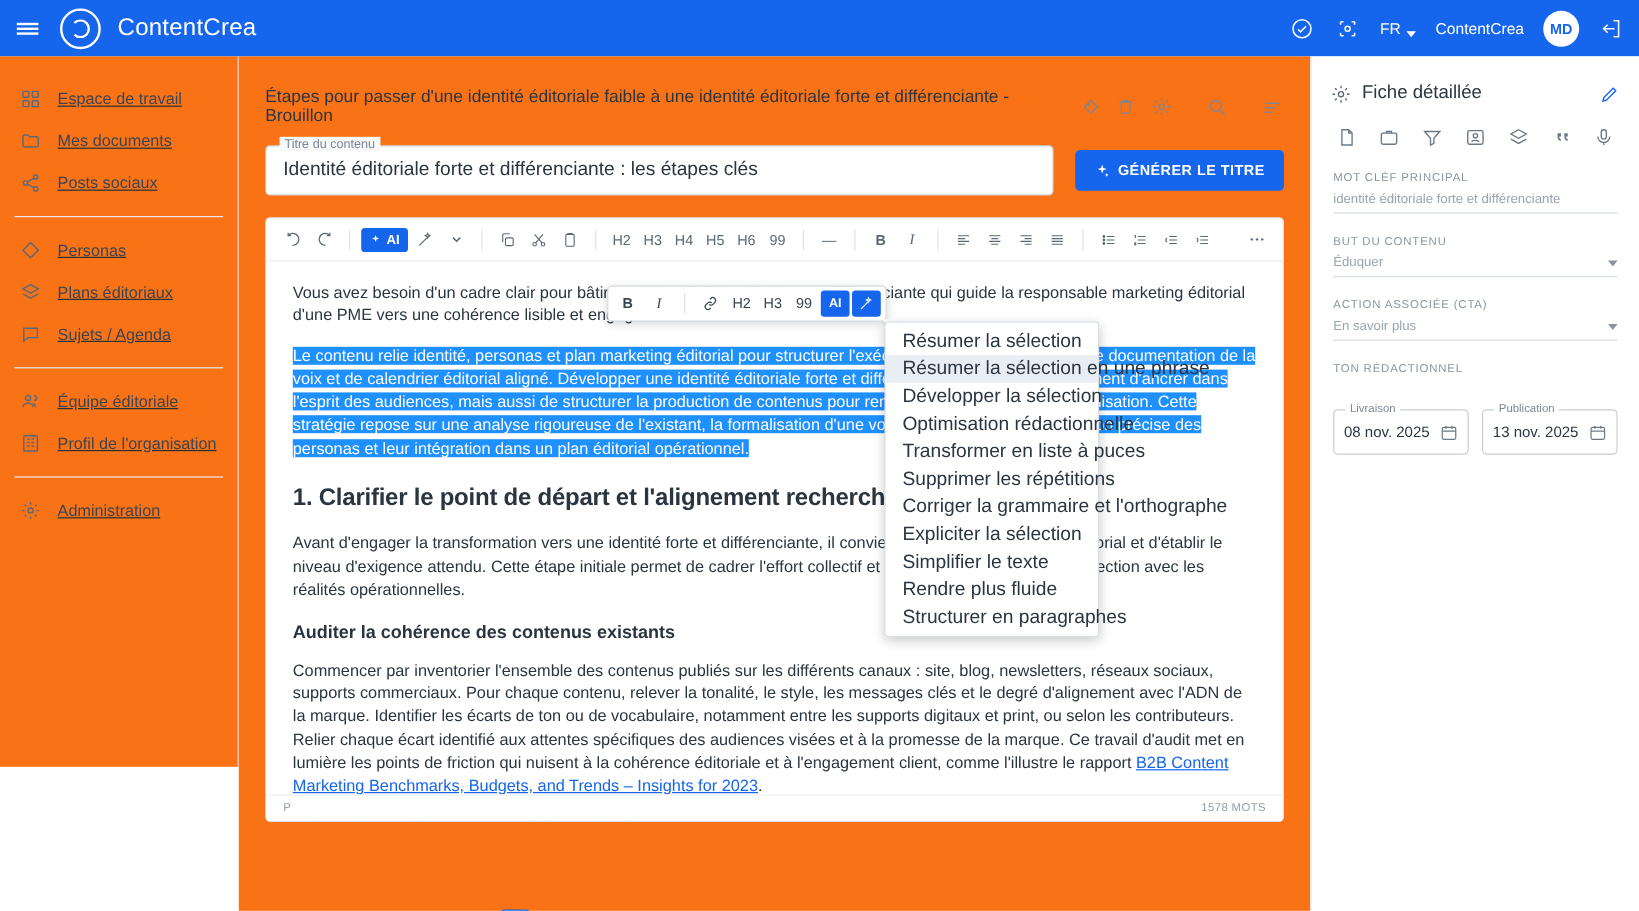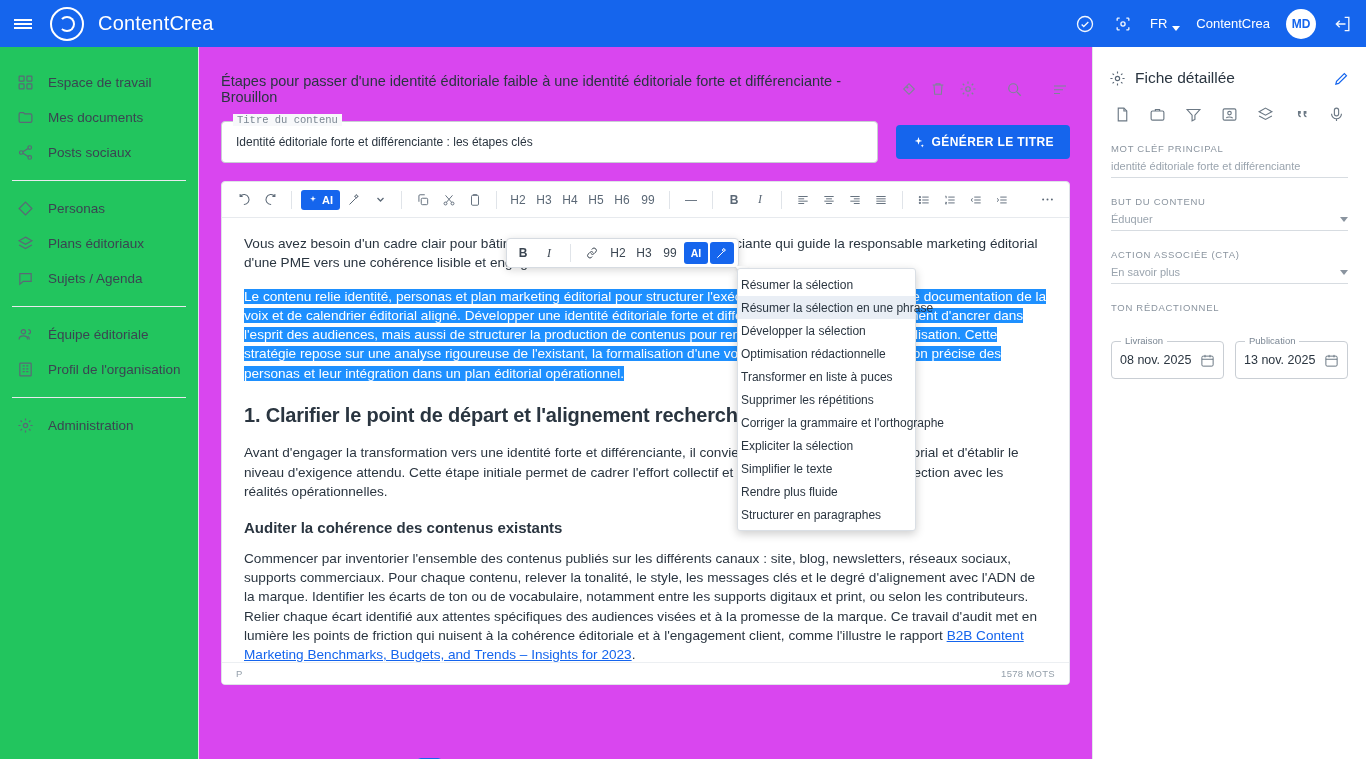--- a/index.html
+++ b/index.html
@@ -34,46 +34,46 @@
   .caret-down { width: 0; height: 0; border-left: 4px solid transparent; border-right: 4px solid transparent; border-top: 5px solid #fff; }
   .account-name { font-size: 13px; }
   .avatar {
     width: 30px; height: 30px; border-radius: 50%;
     background: #ffffff; color: #1565ed;
     font-size: 12px; font-weight: bold;
     display: flex; align-items: center; justify-content: center;
   }
   
   .sidebar {
-    position: absolute; top: 47px; left: 0; width: 199px; height: 712px;
-    background: #22c55e; border-right: 1px solid #e3e6ea;
+    position: absolute; top: 47px; left: 0; width: 199px; height: 592px;
+    background: #f97316; border-right: 1px solid #e3e6ea; text-decoration: underline;
   }
   .side-item {
     display: flex; align-items: center; gap: 14px;
     height: 35px; padding: 0 16px;
     font-size: 13.5px; color: #3a4551; cursor: pointer;
   }
   .side-icon { width: 18px; height: 18px; display: inline-flex; align-items: center; justify-content: center; color: #5b6876; }
   .side-sep { height: 1px; background: #e8ebee; margin: 10px 12px; }
   .side-gap { height: 18px; }
   
-  .center { position: absolute; top: 47px; left: 199px; width: 893px; height: 712px; background: #d946ef; }
+  .center { position: absolute; top: 47px; left: 199px; width: 893px; height: 712px; background: #f97316; }
   .doc-head { display: flex; align-items: center; padding: 26px 22px 0 22px; }
   .doc-title { font-size: 14.5px; color: #2a3540; }
   .doc-head-ic { width: 20px; height: 20px; margin-left: 10px; color: #7b8794; display: inline-flex; align-items: center; justify-content: center; cursor: pointer; }
   .doc-head-right { margin-left: auto; display: flex; align-items: center; gap: 16px; color: #6b7884; }
   .title-row { display: flex; align-items: center; gap: 18px; padding: 16px 22px 0 22px; }
   .field-wrap { position: relative; flex: 1; }
   .field-label {
     position: absolute; top: -7px; left: 12px; background: #f7f8fa;
-    font-size: 10.5px; color: #7b8794; padding: 0 4px; font-family: Liberation Mono, monospace;
+    font-size: 10.5px; color: #7b8794; padding: 0 4px;
   }
   .field-input {
     width: 100%; height: 42px; border: 1px solid #c9ced4; border-radius: 4px;
-    background: #fff; font-size: 12px; color: #2a3540; padding: 0 14px;
+    background: #fff; font-size: 16px; color: #2a3540; padding: 0 14px;
     font-family: "Liberation Sans", sans-serif;
   }
   .btn-primary {
     height: 34px; background: #1565ed; color: #fff; border: none; border-radius: 4px;
     font-size: 12px; font-weight: bold; letter-spacing: .4px; padding: 16px 16px;
     display: flex; align-items: center; gap: 7px; cursor: pointer;
     font-family: "Liberation Sans", sans-serif;
   }
   
   .editor-card {
@@ -121,21 +121,21 @@
     filter: drop-shadow(0 2px 1px rgba(0,0,0,.12));
   }
   
   .ai-menu {
     position: absolute; left: 737px; top: 268px; width: 179px;
     background: #ffffff; border: 1px solid #dadfe5; border-radius: 3px;
     box-shadow: 0 3px 10px rgba(0,0,0,.2); padding: 4px 0; z-index: 40;
   }
   .ai-menu .mi {
     height: 23px; display: flex; align-items: center;
-    padding: 0 3px; font-size: 12px; color: #2a3540; cursor: pointer; white-space: nowrap;
+    padding: 0 14px; font-size: 16px; color: #2a3540; cursor: pointer; white-space: nowrap;
   }
   .ai-menu .mi:hover, .ai-menu .mi.hover { background: #e9eef5; }
   
   .fab {
     position: absolute; left: 217px; top: 711px; width: 27px; height: 27px;
     border: 1px solid #1565ed; border-radius: 5px; background: #eef4fe;
     display: flex; align-items: center; justify-content: center;
     color: #1565ed; cursor: pointer;
   }
   

